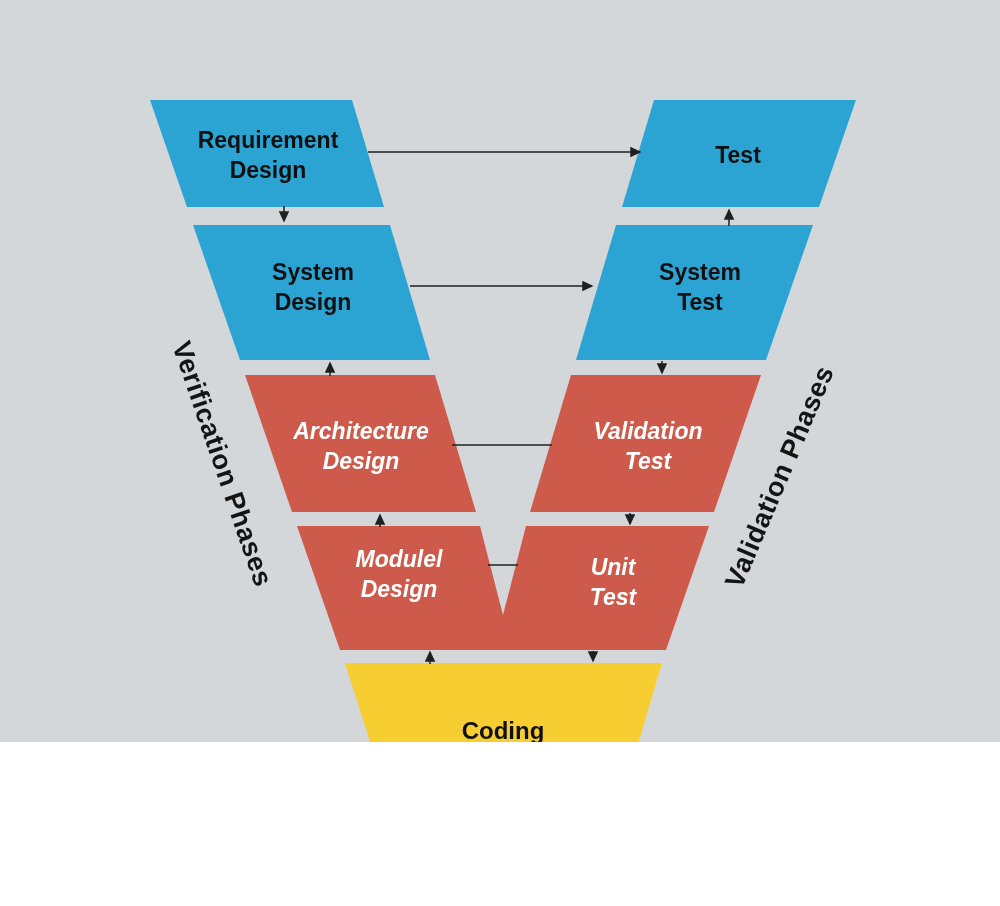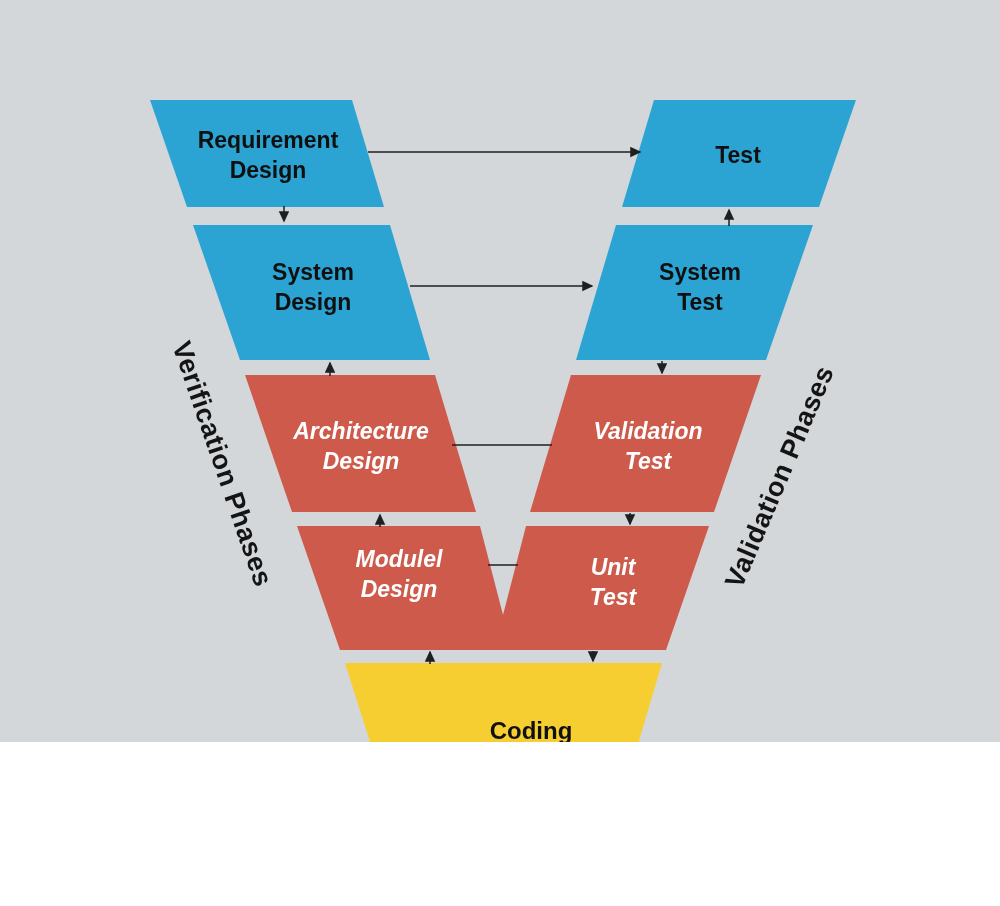--- a/index.html
+++ b/index.html
@@ -109,21 +109,21 @@
   <div class="block-label light" style="left:648px; top:446px;">
     <span>Validation</span>
     <span>Test</span>
   </div>
 
   <div class="block-label light" style="left:613px; top:582px;">
     <span>Unit</span>
     <span>Test</span>
   </div>
 
-  <div class="block-label coding-label" style="left:503px; top:731px;margin-left:28px;">
+  <div class="block-label coding-label" style="left:503px; top:731px;">
     <span>Coding</span>
   </div>
 
   <div class="side-label left" style="left:222px; top:464px;">Verification Phases</div>
 
   <div class="side-label right" style="left:780px; top:477px;">Validation Phases</div>
 
 </div>
 
 </body></html>

